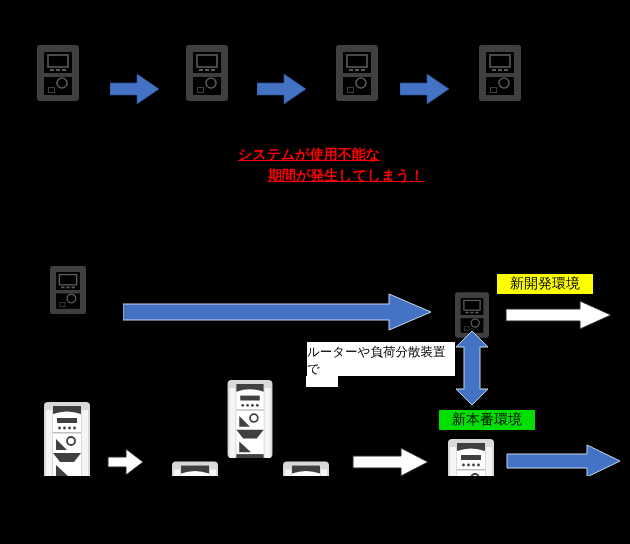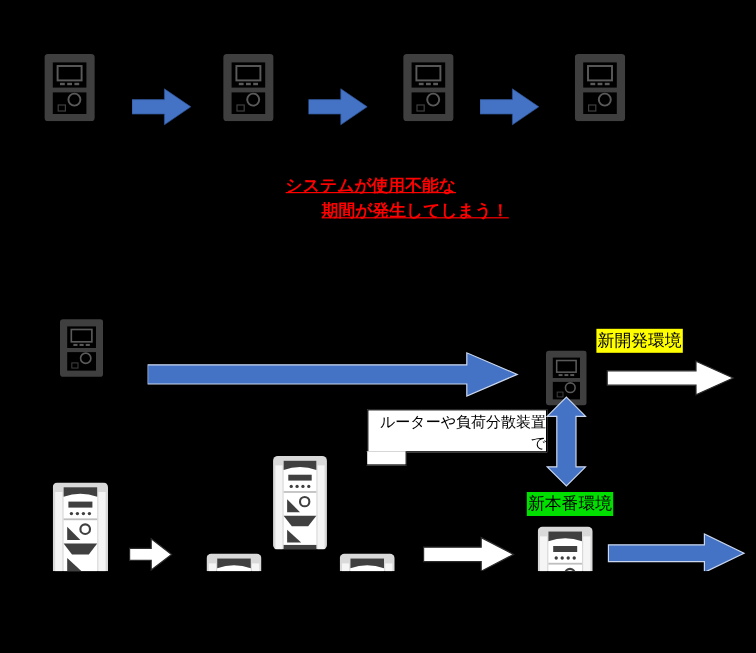--- a/index.html
+++ b/index.html
@@ -6,25 +6,25 @@
   #canvas{
     position:relative;width:630px;height:476px;background:#000;
     overflow:hidden;font-family:"Liberation Sans","DejaVu Sans",sans-serif;
   }
   .abs{position:absolute;}
   .note-line{
     color:#FF0000;font-weight:bold;font-size:14px;
     text-decoration:underline;white-space:nowrap;letter-spacing:0px;
   }
   .hl-label{
-    font-size:14px;color:#000;padding:1px 1px;white-space:nowrap;line-height:1.25;
+    font-size:14px;color:#000;padding:1px 13px;white-space:nowrap;line-height:1.25;
   }
   .callout-box{
     background:#fff;border:1px solid #000;color:#000;
-    font-size:12.5px;text-align:right;line-height:1.35;padding-top:2px;
+    font-size:12.5px;text-align:left;line-height:1.35;padding-top:2px;
     box-sizing:border-box;
   }
   .callout-tail{
     background:#fff;border:1px solid #000;border-top:none;box-sizing:border-box;
   }
   svg{display:block;}
 </style>
 </head>
 <body>
 

